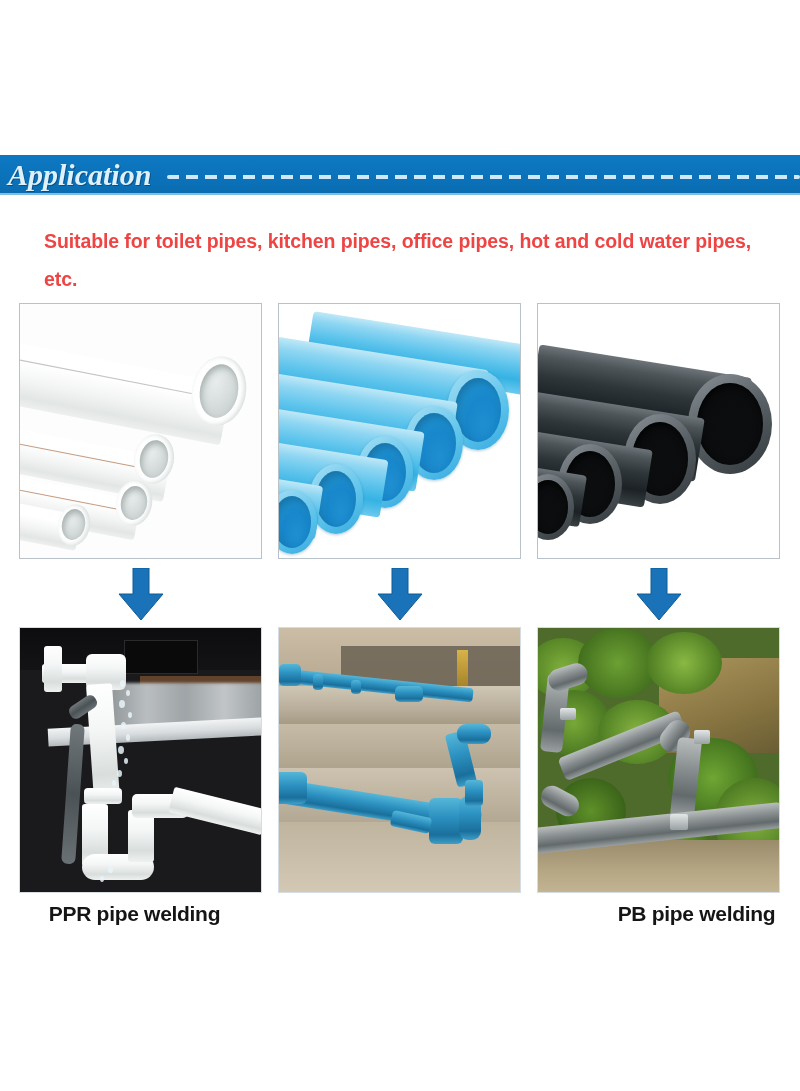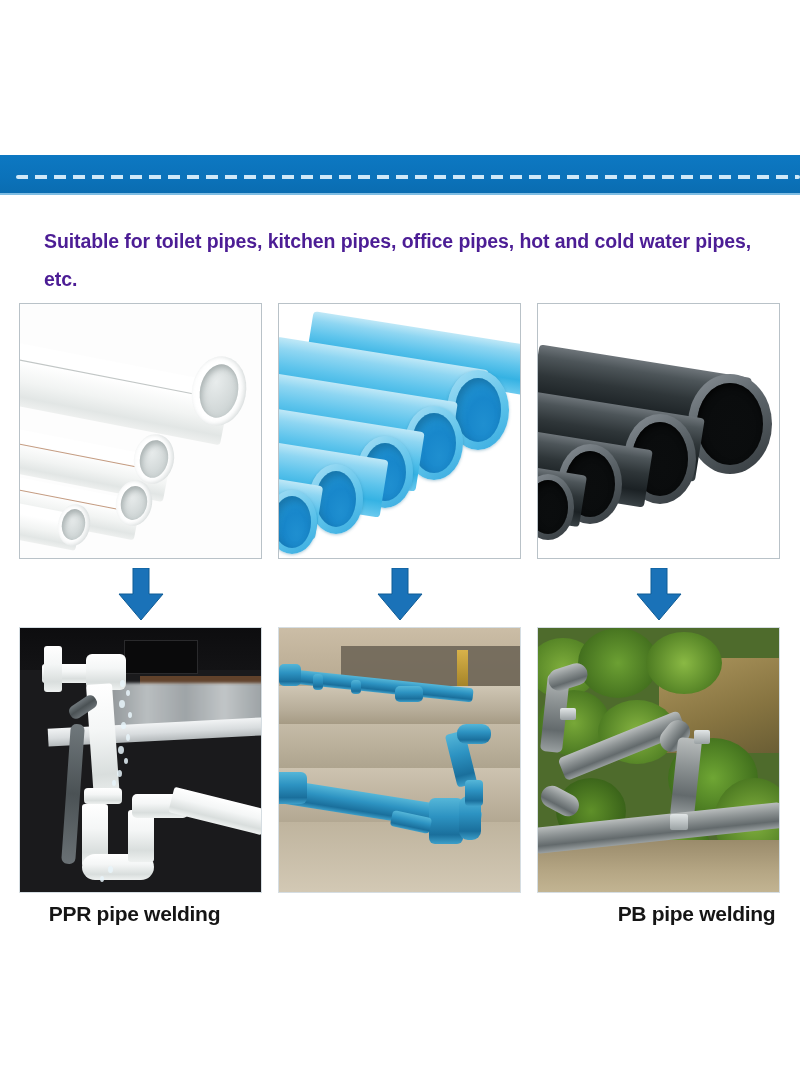--- a/index.html
+++ b/index.html
@@ -62,21 +62,21 @@
   }
 
   
   .description {
     position: absolute;
     left: 44px;
     top: 222px;
     width: 712px;
     font-size: 19.5px;
     font-weight: bold;
-    color: #4c1d95;
+    color: #ef4444;
     line-height: 38px;
     letter-spacing: -0.1px;
   }
 
   
   .grid {
     position: absolute;
     left: 0;
     top: 0;
     width: 664px;
@@ -309,20 +309,21 @@
   .s3-clamp {
     position:absolute;
     background:linear-gradient(180deg,#e2e6e7 0%,#9aa1a3 100%);
     border-radius:2px;
   }
 </style>
 </head>
 <body>
 
 <div class="banner">
+  <div class="banner-title">Application</div>
   <div class="banner-dashes"></div>
 </div>
 
 <div class="description">Suitable for toilet pipes, kitchen pipes, office pipes, hot and cold water pipes, etc.</div>
 
 <div class="grid">
 
   <div class="col col-0">
 
     <div class="product-frame">

